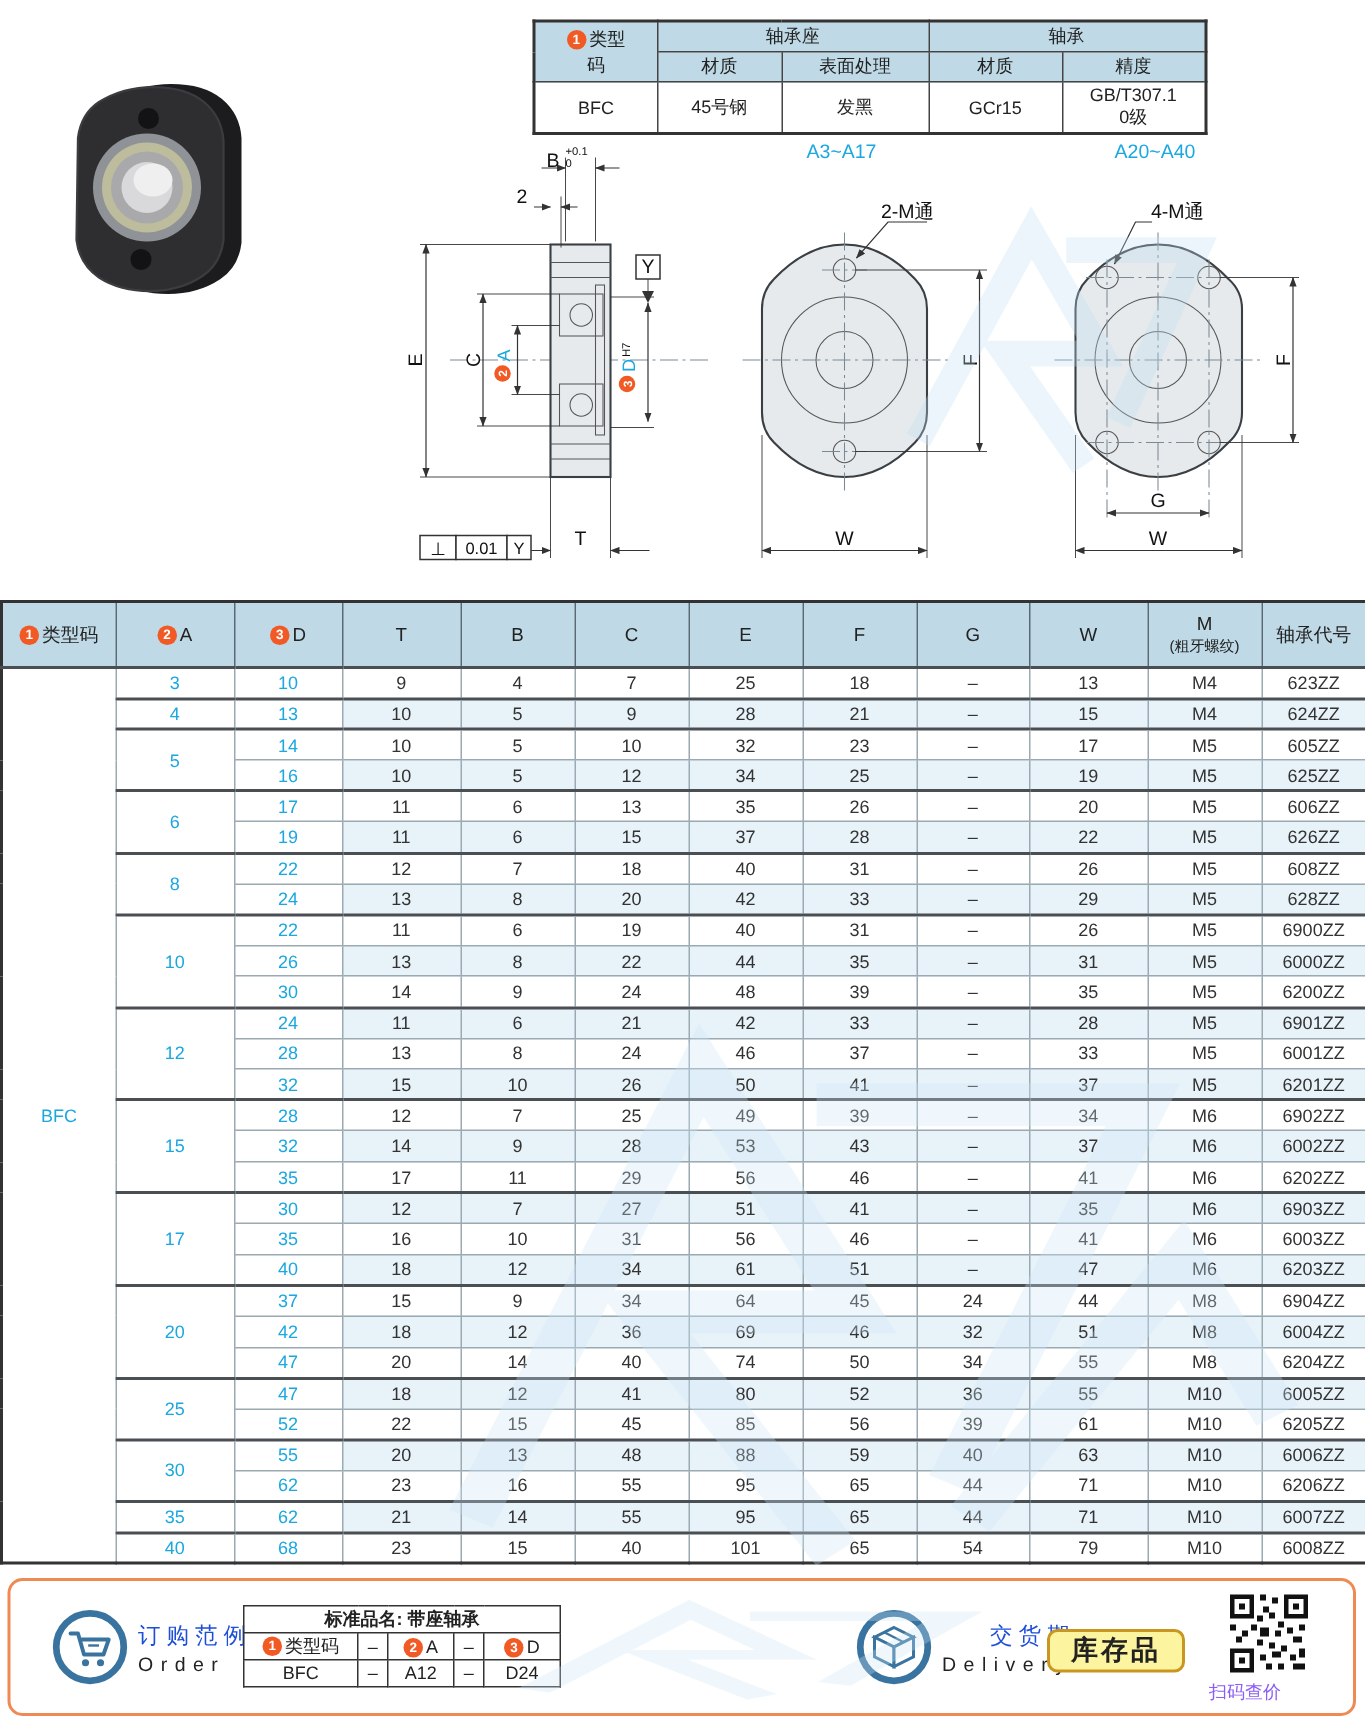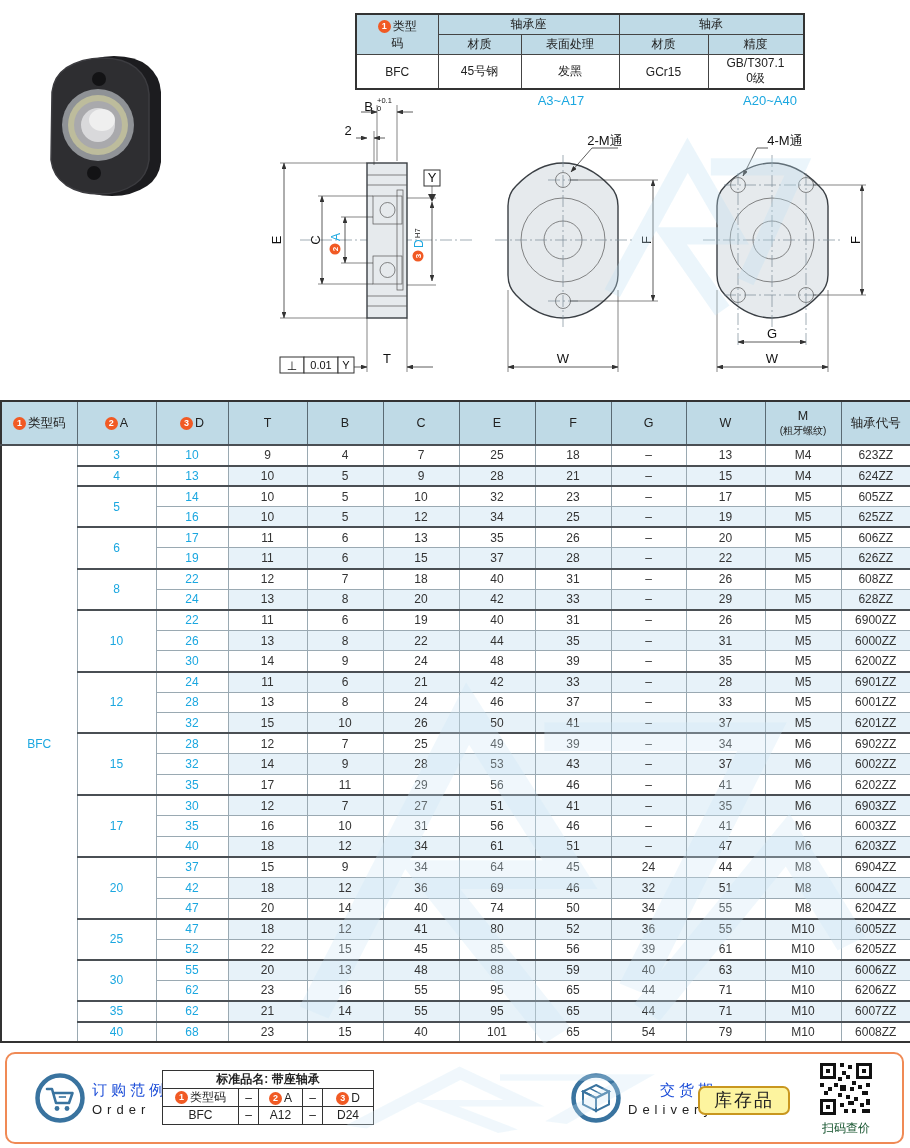--- a/index.html
+++ b/index.html
@@ -37,23 +37,23 @@
   .small{font-size:7.5px;fill:#111;}
   .cyt{fill:#1ba7e0;}
   
   .obox{position:absolute;left:5px;top:1052px;width:895px;height:88px;border:2px solid #f08a55;
         border-radius:10px;background:#fff;}
   .t-cn{font-size:15px;letter-spacing:4px;color:#1d4ed8;white-space:nowrap;}
   .t-en{font-size:13px;letter-spacing:5px;color:#222;white-space:nowrap;}
   .otable{position:absolute;left:162px;top:1070px;border-collapse:collapse;table-layout:fixed;}
   .otable td{border:1.5px solid #333;font-size:12px;text-align:center;height:16.5px;padding:0 2px;color:#222;}
   .stock-badge{position:absolute;left:698px;top:1086px;width:88px;height:25px;background:#fdf49f;
-               border:2px solid #c9971f;border-radius:7px;font-size:18px;font-weight:normal;color:#222;
+               border:2px solid #c9971f;border-radius:7px;font-size:18px;font-weight:bold;color:#222;
                text-align:center;line-height:25px;letter-spacing:2px;}
-  .qr-caption{position:absolute;left:806px;top:1120px;width:80px;text-align:center;font-size:12px;color:#14532d;}
+  .qr-caption{position:absolute;left:806px;top:1120px;width:80px;font-size:12px;color:#8b5cf6;}
   .abs{position:absolute;}
   .wm{position:absolute;opacity:0.30;pointer-events:none;z-index:6;}
 </style>
 </head>
 <body>
 
 <svg class="photo-svg" width="150" height="160" viewBox="0 0 150 160">
   <path d="M32 38 Q34 22 46 14 Q62 4 82 4 Q104 4 116 14 Q128 24 129 40 L129 110 Q127 126 115 134 Q100 144 80 144 Q60 144 46 135 Q33 126 31 110 Z" fill="#1c1c1f"></path>
   <path d="M20 40 Q22 24 34 16 Q50 6 70 6 Q92 6 104 16 Q116 26 117 42 L117 108 Q115 124 103 132 Q88 142 68 142 Q48 142 34 133 Q21 124 19 108 Z" fill="#2e2e31" stroke="#3c3c40" stroke-width="1.5"></path>
   <circle cx="67" cy="27" r="7" fill="#131315"></circle>

